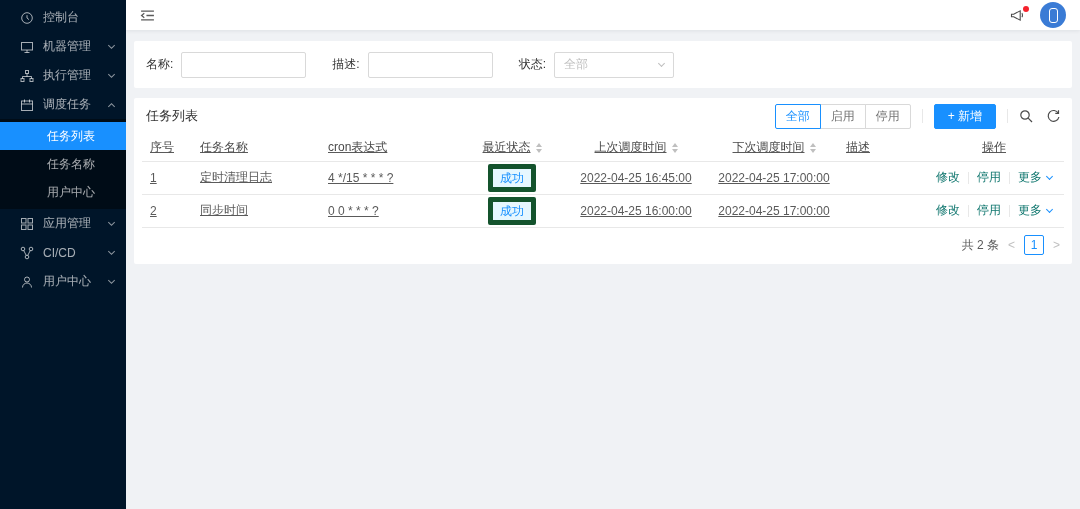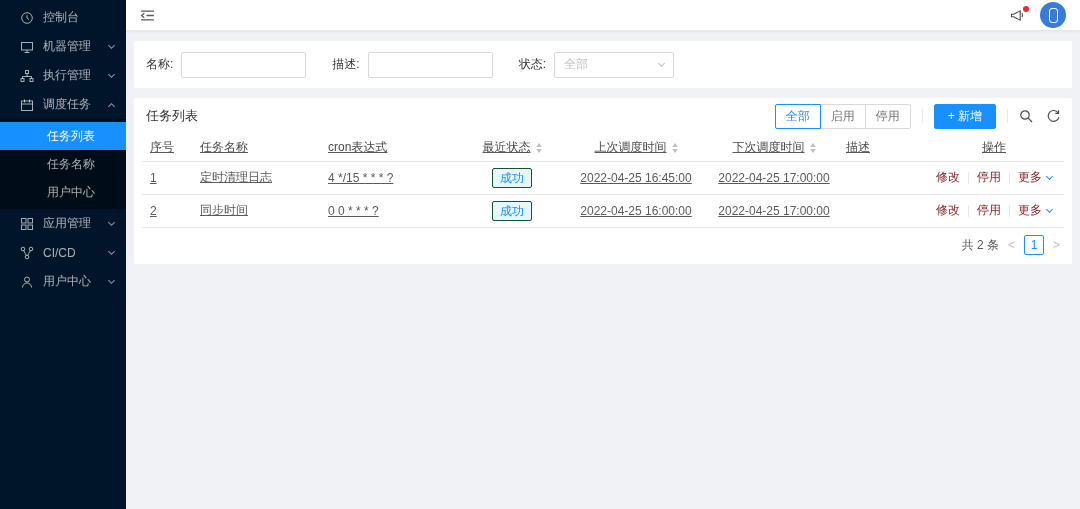--- a/index.html
+++ b/index.html
@@ -53,22 +53,22 @@
   .icon-btn { display:flex; align-items:center; margin-left:13px; cursor:pointer; color:#4a4a4a; }
 
   table { width:100%; border-collapse:collapse; color:#5a5a5a; font-size:12px; table-layout:fixed;text-decoration:underline; }
   th { font-weight:normal; color:#4a4a4a; height:27px; border-bottom:1px solid #e8e8e8; text-align:left; padding:0 8px; white-space:nowrap; }
   td { height:33px; border-bottom:1px solid #e8e8e8; padding:0 8px; white-space:nowrap; overflow:hidden; }
   th.c, td.c { text-align:center; }
   .sorter { display:inline-flex; flex-direction:column; gap:2px; margin-left:5px; vertical-align:middle; }
   .sorter i { display:block; width:0; height:0; border-left:3.5px solid transparent; border-right:3.5px solid transparent; }
   .sorter .up { border-bottom:4px solid #bfbfbf; }
   .sorter .dn { border-top:4px solid #bfbfbf; }
-  .badge { display:inline-block; padding:1px 7px; color:#1890ff; background:#e6f7ff; border:1px solid #14532d; border-radius:2px; line-height:16px; }
-  .op-link { color:#7f1d1d; cursor:pointer; display:inline-flex; align-items:center; }
+  .badge { display:inline-block; padding:1px 7px; color:#1890ff; background:#e6f7ff; border:5px solid #14532d; border-radius:2px; line-height:16px; }
+  .op-link { color:#0f766e; cursor:pointer; display:inline-flex; align-items:center; }
   .op-sep { display:inline-block; width:1px; height:12px; background:#e8e8e8; margin:0 8px; vertical-align:middle; }
   .op-chev { width:5px; height:5px; border-left:1px solid #1890ff; border-bottom:1px solid #1890ff; transform:rotate(-45deg); margin:-2px 0 0 5px; display:inline-block; }
 
   .pager-row { height:35px; display:flex; align-items:center; justify-content:flex-end; color:#595959; padding-right:4px; }
   .pg-arrow { color:#bfbfbf; font-size:12px; margin-left:9px; cursor:pointer; line-height:1; }
   .pg-cur { min-width:20px; height:20px; margin-left:9px; border:1px solid #1890ff; border-radius:2px; color:#1890ff; background:#fff; display:flex; align-items:center; justify-content:center; cursor:pointer; }
   svg { display:block; }
 </style>
 </head>
 <body>

